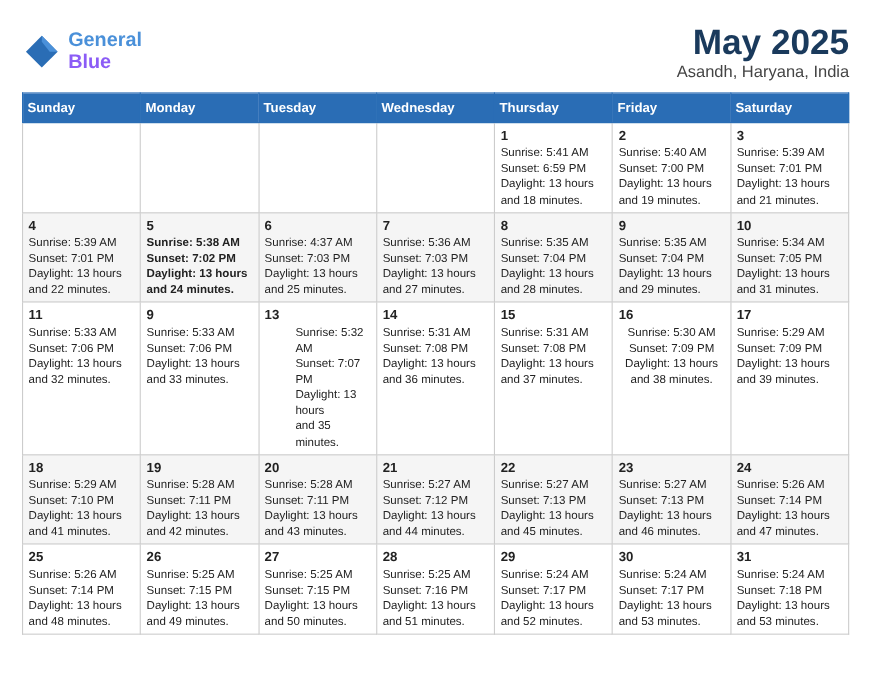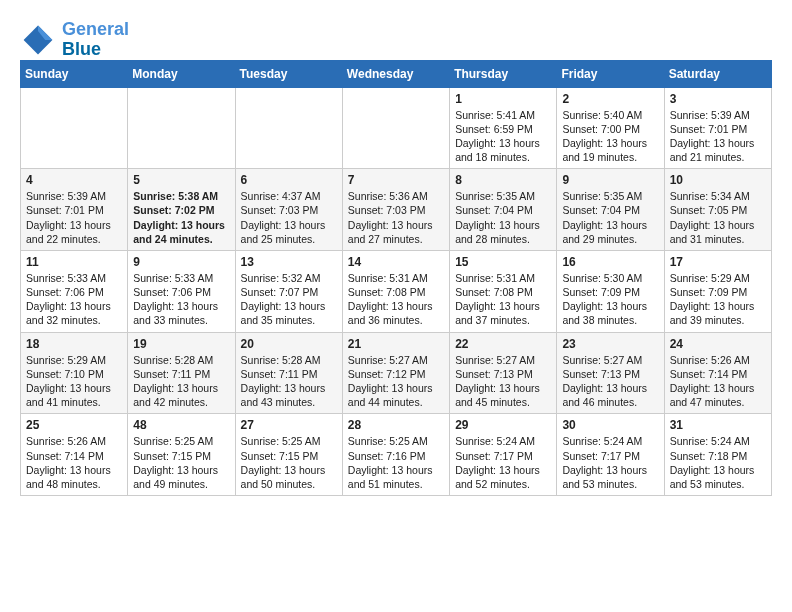--- a/index.html
+++ b/index.html
@@ -7,20 +7,21 @@
       font-family: Arial, sans-serif;
       background: #fff;
       width: 792px;
       min-height: 612px;
       padding: 20px;
     }
     .header {
       display: flex;
       justify-content: space-between;
       align-items: center;
+      margin-bottom: 10px;
     }
     .logo {
       display: flex;
       align-items: center;
       gap: 6px;
     }
     .logo-text {
       font-size: 18px;
       font-weight: bold;
       color: #1a3a5c;
@@ -89,22 +90,26 @@
 <body>
 
 <div class="header">
   <div class="logo">
     <svg class="logo-icon" viewBox="0 0 40 40">
       <polygon points="20,4 36,20 20,36 4,20" fill="#2a6db5"></polygon>
       <polygon points="20,4 36,20 28,20 20,10" fill="#4a90d9"></polygon>
     </svg>
     <div class="logo-text">
       <div><span>General</span></div>
-      <div style="color:#0369a1;">Blue</div>
+      <div style="color:#8b5cf6;">Blue</div>
     </div>
+  </div>
+  <div class="title-block">
+    <div class="month-title">May 2025</div>
+    <div class="subtitle">Asandh, Haryana, India</div>
   </div>
 </div>
 
 <table class="calendar">
   <thead>
     <tr>
     <th>Sunday</th>
         <th>Monday</th>
         <th>Tuesday</th>
         <th>Wednesday</th>
@@ -202,42 +207,42 @@
         </td>
         <td>
           <span class="day-number">9</span>
           <div class="day-info" style="white-space: pre-line;">Sunrise: 5:33 AM
 Sunset: 7:06 PM
 Daylight: 13 hours
 and 33 minutes.</div>
         </td>
         <td>
           <span class="day-number">13</span>
-          <div class="day-info" style="white-space: pre-line;">Sunrise: 5:32 AM
+          <div class="day-info" style="white-space: pre-line; margin-left: 28px;">Sunrise: 5:32 AM
 Sunset: 7:07 PM
 Daylight: 13 hours
 and 35 minutes.</div>
         </td>
         <td>
           <span class="day-number">14</span>
           <div class="day-info" style="white-space: pre-line;">Sunrise: 5:31 AM
 Sunset: 7:08 PM
 Daylight: 13 hours
 and 36 minutes.</div>
         </td>
         <td>
           <span class="day-number">15</span>
           <div class="day-info" style="white-space: pre-line;">Sunrise: 5:31 AM
 Sunset: 7:08 PM
 Daylight: 13 hours
 and 37 minutes.</div>
         </td>
         <td>
           <span class="day-number">16</span>
-          <div class="day-info" style="white-space: pre-line;">Sunrise: 5:30 AM
+          <div class="day-info" style="white-space: pre-line; text-align: center;">Sunrise: 5:30 AM
 Sunset: 7:09 PM
 Daylight: 13 hours
 and 38 minutes.</div>
         </td>
         <td>
           <span class="day-number">17</span>
           <div class="day-info" style="white-space: pre-line;">Sunrise: 5:29 AM
 Sunset: 7:09 PM
 Daylight: 13 hours
 and 39 minutes.</div>
@@ -296,21 +301,21 @@
       </tr>
       <tr>
         <td>
           <span class="day-number">25</span>
           <div class="day-info" style="white-space: pre-line;">Sunrise: 5:26 AM
 Sunset: 7:14 PM
 Daylight: 13 hours
 and 48 minutes.</div>
         </td>
         <td>
-          <span class="day-number">48</span>
+          <span class="day-number">26</span>
           <div class="day-info" style="white-space: pre-line;">Sunrise: 5:25 AM
 Sunset: 7:15 PM
 Daylight: 13 hours
 and 49 minutes.</div>
         </td>
         <td>
           <span class="day-number">27</span>
           <div class="day-info" style="white-space: pre-line;">Sunrise: 5:25 AM
 Sunset: 7:15 PM
 Daylight: 13 hours

